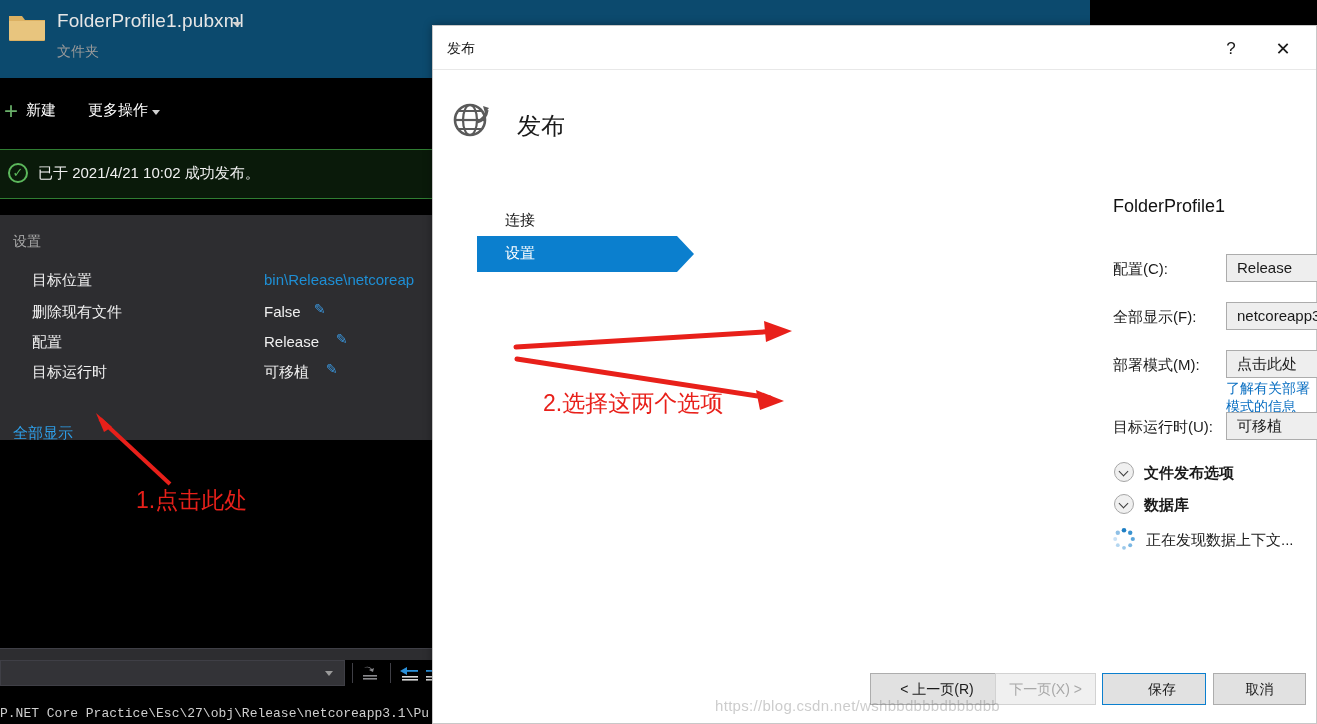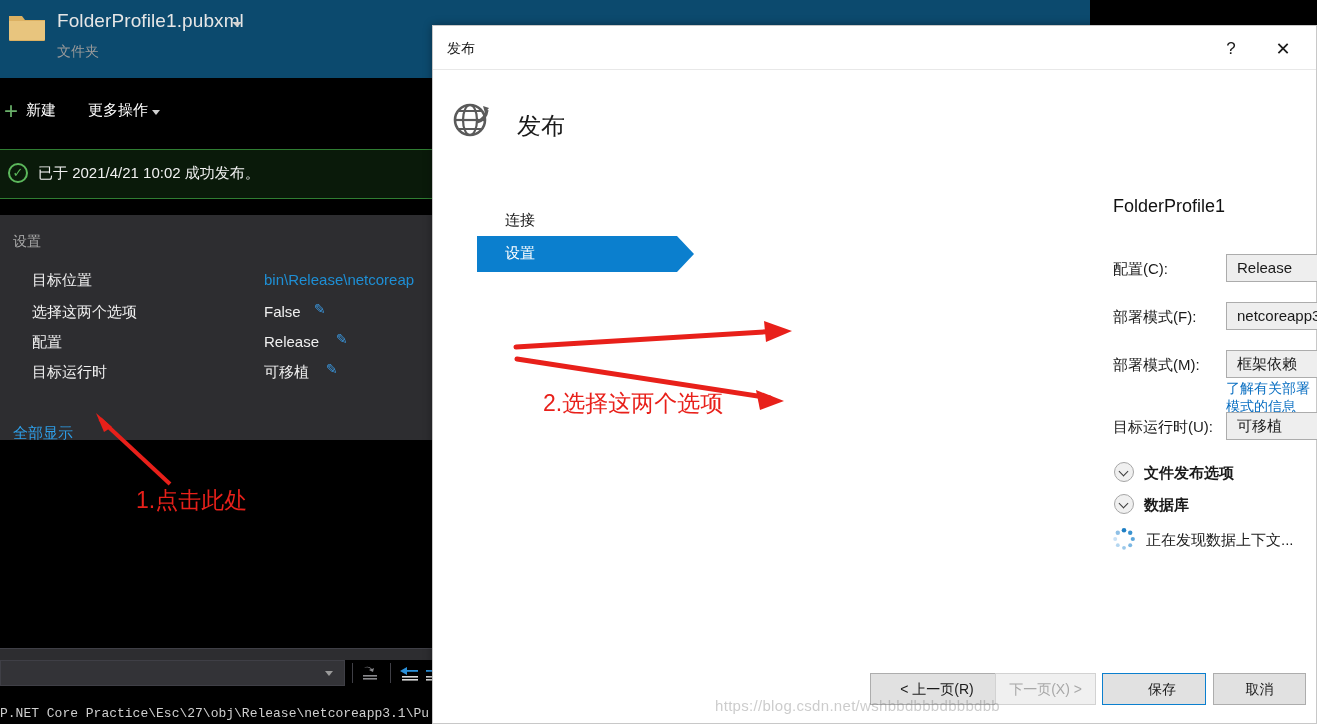--- a/index.html
+++ b/index.html
@@ -230,21 +230,21 @@
   <div class="success-ico">✓</div>
   <div class="success-text">已于 2021/4/21 10:02 成功发布。</div>
 
   <div class="settings-panel"></div>
   <div class="st-title">设置</div>
 
   <div class="st-row-label" style="top:271px;">目标位置</div>
   <div class="st-row-link" style="top:271px;">bin\Release\netcoreap</div>
 
   <div class="st-label-wrap"></div>
-  <div class="st-row-label" style="top:303px;">选择这两个选项</div>
+  <div class="st-row-label" style="top:303px;">删除现有文件</div>
   <div class="st-row-value" style="top:303px;">False</div>
   <div class="pencil" style="left:314px; top:301px;">✎</div>
 
   <div class="st-row-label" style="top:333px;">配置</div>
   <div class="st-row-value" style="top:333px;">Release</div>
   <div class="pencil" style="left:336px; top:331px;">✎</div>
 
   <div class="st-row-label" style="top:363px;">目标运行时</div>
   <div class="st-row-value" style="top:363px;">可移植</div>
   <div class="pencil" style="left:326px; top:361px;">✎</div>
@@ -304,29 +304,29 @@
   <div class="nav-settings-arrow"></div>
 
   <div class="profile-heading">FolderProfile1</div>
 
   <div class="field-label" style="left:680px; top:234px;">配置(C):</div>
   <div class="combo" style="left:793px; top:228px; width:475px;">
     <span class="combo-text">Release</span>
 
   </div>
 
-  <div class="field-label" style="left:680px; top:282px;">部署模式(F):</div>
+  <div class="field-label" style="left:680px; top:282px;">全部显示(F):</div>
   <div class="combo" style="left:793px; top:276px; width:475px;">
     <span class="combo-text">netcoreapp3.1</span>
 
   </div>
 
   <div class="field-label" style="left:680px; top:330px;">部署模式(M):</div>
   <div class="combo" style="left:793px; top:324px; width:475px;">
-    <span class="combo-text">框架依赖</span>
+    <span class="combo-text">点击此处</span>
 
   </div>
   <a class="learn-link">了解有关部署模式的信息</a>
 
   <div class="field-label" style="left:680px; top:392px;">目标运行时(U):</div>
   <div class="combo" style="left:793px; top:386px; width:475px;">
     <span class="combo-text">可移植</span>
 
   </div>
 

